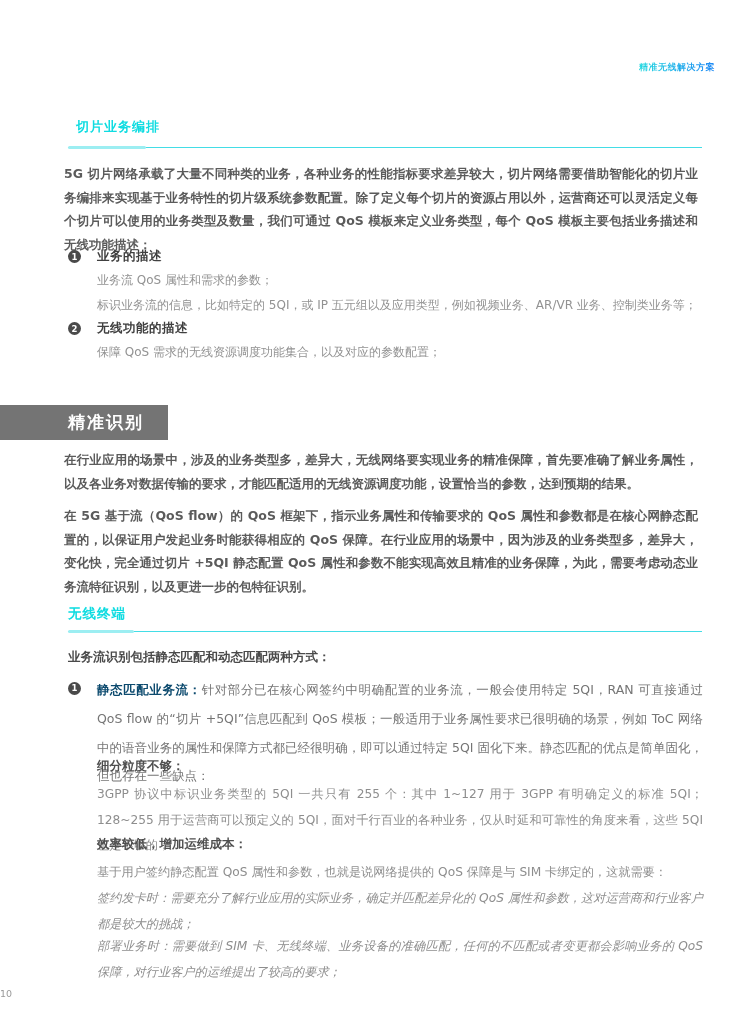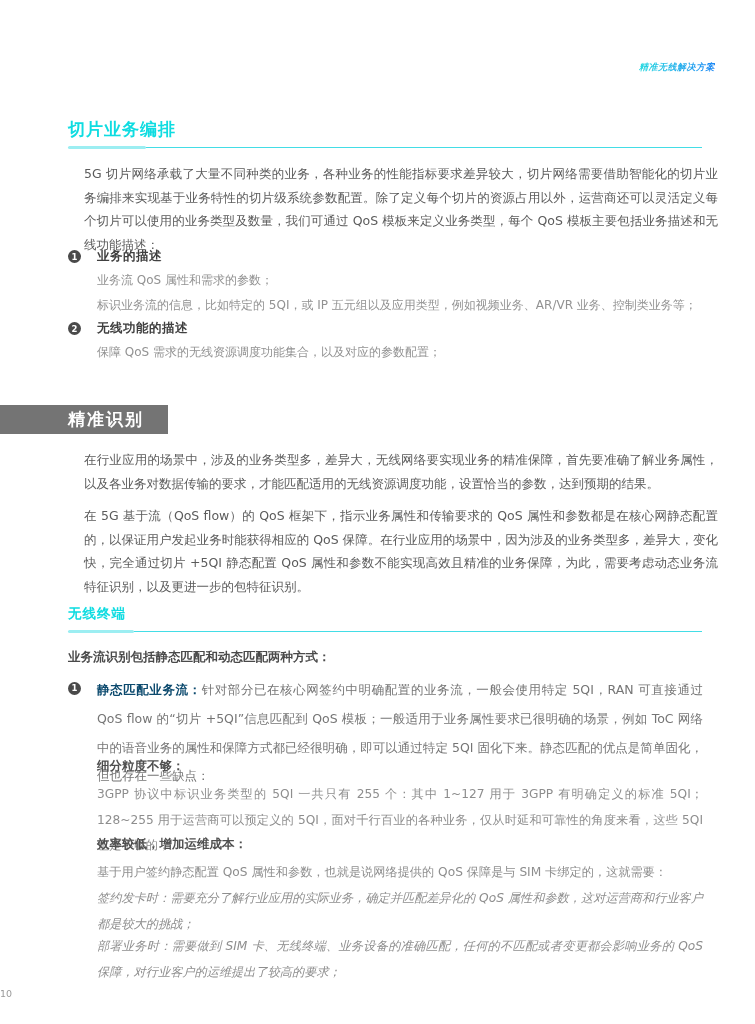--- a/index.html
+++ b/index.html
@@ -4,57 +4,56 @@
 <style>
   html,body{margin:0;padding:0;background:#ffffff;}
   body{font-family:"DejaVu Sans", sans-serif;}
   .page{position:relative;width:755px;height:1024px;background:#ffffff;overflow:hidden;}
 
   
   .header-tag{
     position:absolute;top:61px;right:40px;
     font-size:9px;font-weight:bold;letter-spacing:.5px;
     color:#1fb0ea;
-    font-style:italic;
   }
   @supports ((background-clip:text) or (-webkit-background-clip:text)){
     .header-tag{
       background:linear-gradient(90deg,#25d9e0,#1e88f5);
       -webkit-background-clip:text;background-clip:text;color:transparent;
     }
   }
 
   
   .cyan-heading{position:absolute;left:68px;font-weight:bold;color:#0fdce1;letter-spacing:1px;}
-  .h-slice{top:118px;font-size:17px;}
+  .h-slice{top:118px;font-size:13px;margin-left:8px;}
   .h-flow{top:605px;font-size:13.5px;}
   .divider{position:absolute;left:68px;width:634px;height:1px;background:#43dde6;}
   .divider .thick{position:absolute;left:0;top:-1px;height:3px;background:#9ceef2;border-radius:2px;}
   .divider1{top:147px;}
   .divider1 .thick{width:78px;}
   .divider2{top:631px;}
   .divider2 .thick{width:66px;}
 
   
-  .para{position:absolute;left:84px;width:634px;font-size:12.5px;line-height:23.5px;color:#5b5b5b;text-align:justify;}
+  .para{position:absolute;left:64px;width:634px;font-size:12.5px;line-height:23.5px;color:#5b5b5b;text-align:justify;font-weight:bold;}
   .p-intro{top:162px;}
   .p-a{top:448px;}
   .p-b{top:504px;}
 
   
   .num-item{position:absolute;left:68px;display:flex;align-items:center;gap:16px;}
   .i1{top:248px;} .i2{top:320px;}
   .marker{width:13px;height:13px;border-radius:50%;background:#4a4a4a;color:#fff;
     font-size:8.5px;font-weight:bold;display:flex;align-items:center;justify-content:center;flex:0 0 13px;}
   .item-title{font-size:12.5px;font-weight:bold;color:#404040;letter-spacing:.5px;}
   .sub-line{position:absolute;left:97px;width:605px;font-size:12px;color:#929292;}
   .i1l1{top:272px;} .i1l2{top:297px;} .i2l1{top:344px;}
 
   
-  .banner{position:absolute;top:405px;left:0;height:29px;background:#747474;
+  .banner{position:absolute;top:405px;left:0;height:35px;background:#747474;
     display:flex;align-items:center;padding:0 24px 0 68px;}
   .banner-title{color:#ffffff;font-size:17px;font-weight:bold;letter-spacing:2px;}
 
   
   .lead{position:absolute;top:649px;left:68px;font-size:12.5px;font-weight:bold;color:#4a4a4a;}
   .flow-item{position:absolute;top:676px;left:97px;width:606px;
     font-size:12.5px;line-height:28.8px;color:#757575;text-align:justify;}
   .flow-item .marker{position:absolute;left:-29px;top:6px;}
   .bold-prefix{font-weight:bold;color:#0c4a6e;}
   .d-title{position:absolute;left:97px;font-size:12.5px;font-weight:bold;color:#4f4f4f;}

